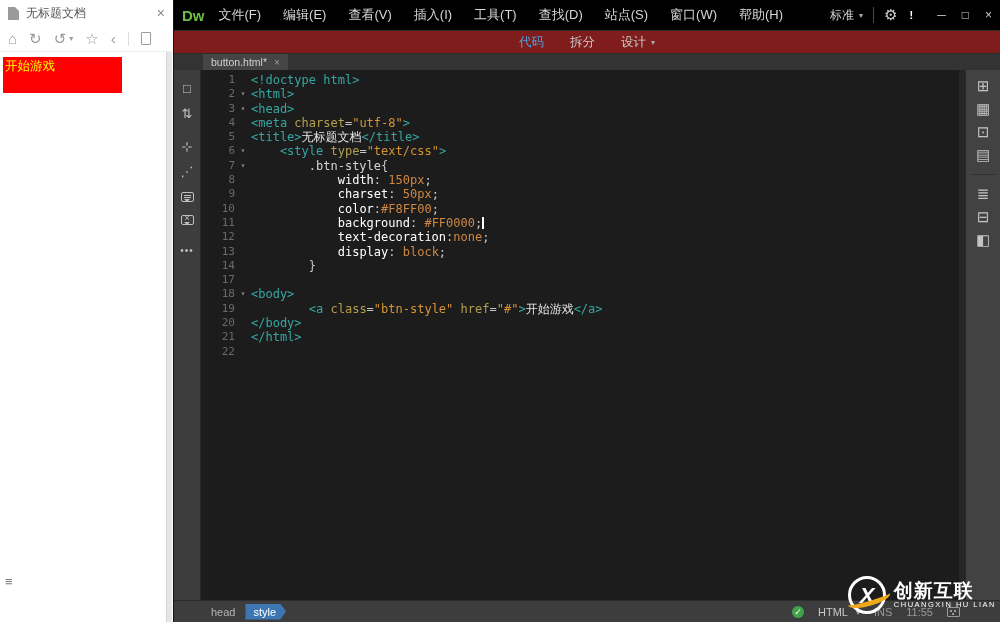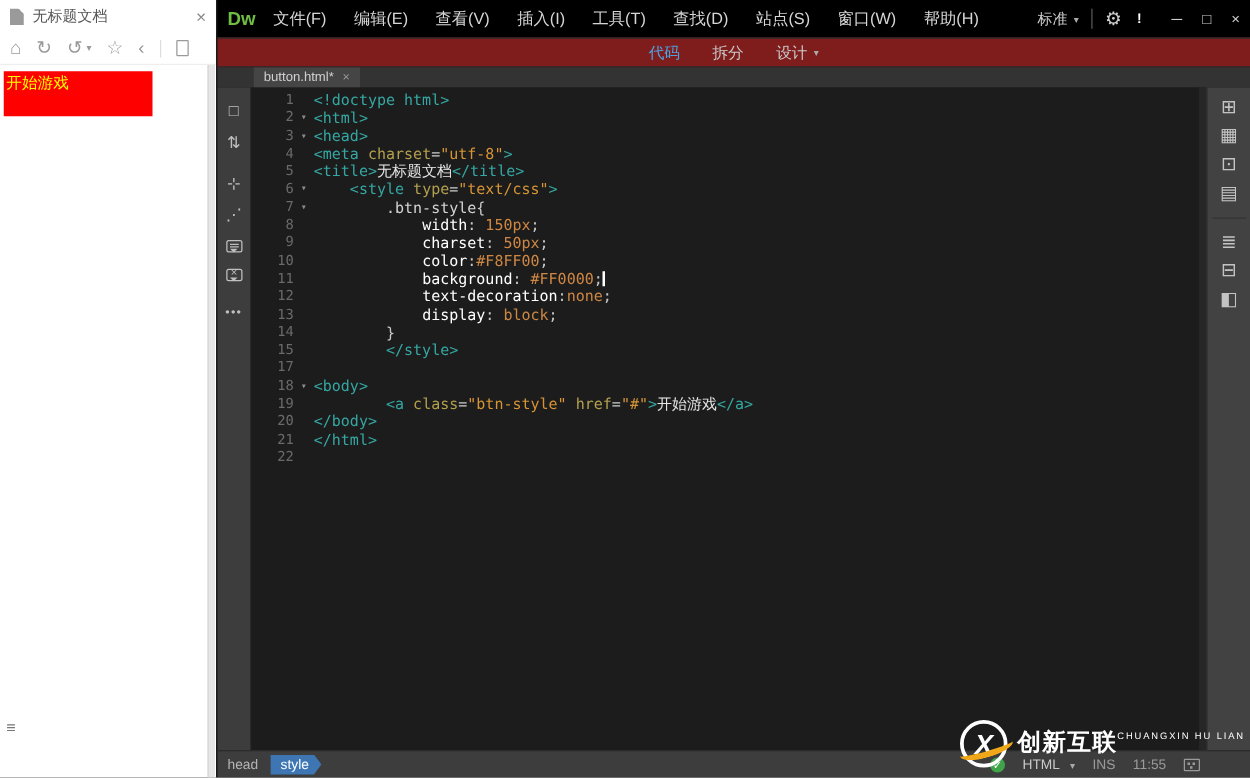--- a/index.html
+++ b/index.html
@@ -72,39 +72,39 @@
   .tk-txt{color:#e6e6e6} .tk-sel{color:#d4d4d4} .tk-pln{color:#c8c8c8}
   .cursor-caret { display:inline-block; width:1.5px; height:12px; background:#fff; vertical-align:-2px; }
   .code-scroll { width:6px; background:#262626; flex:0 0 auto; }
 
   .right-strip { width:35px; background:#424242; border-left:1px solid #2a2a2a; display:flex; flex-direction:column;
                  align-items:center; padding-top:8px; gap:7px; flex:0 0 auto; }
   .rs-icon { color:#c3c3c3; font-size:15px; height:16px; line-height:16px; }
   .rs-sep { width:27px; height:1px; background:#333; margin:4px 0; }
 
   .statusbar { height:22px; background:#3d3d3d; border-top:1px solid #2b2b2b; display:flex; align-items:center;
-               font-size:11px; flex:0 0 auto; position:relative; }
+               padding-left:29px; font-size:11px; flex:0 0 auto; position:relative; }
   .tagchip { color:#b5b5b5; padding:2px 10px 2px 8px; }
   .tagchip.active { background:#3e76b4; color:#fff;
                     clip-path:polygon(0 0, calc(100% - 6px) 0, 100% 50%, calc(100% - 6px) 100%, 0 100%); }
   .status-right { position:absolute; right:0; top:0; height:22px; display:flex; align-items:center; gap:14px; padding-right:40px; }
   .ok-circle { width:12px; height:12px; border-radius:50%; background:#3fa34a; color:#fff; font-size:9px;
                display:flex; align-items:center; justify-content:center; }
   .doctype { color:#c9c9c9; display:flex; gap:8px; align-items:center; }
   .dim { color:#9a9a9a; }
   .kb-icon { width:13px; height:10px; border:1px solid #9a9a9a; border-radius:1px; position:relative; }
   .kb-icon:before { content:""; position:absolute; left:2px; top:2px; width:2px; height:2px; background:#9a9a9a; box-shadow:4px 0 0 #9a9a9a, 2px 3px 0 #9a9a9a; }
 
   
   .watermark { position:absolute; right:4px; bottom:8px; display:flex; align-items:center; gap:8px; z-index:50; }
   .wm-logo { width:38px; height:38px; border:3px solid #fff; border-radius:50%; position:relative; flex:0 0 auto; }
   .wm-x { position:absolute; left:9px; top:4px; color:#fff; font-weight:bold; font-style:italic; font-size:22px; }
   .wm-swoosh { position:absolute; left:-4px; top:13px; width:44px; height:14px; border-bottom:5px solid #f0a818;
                border-radius:50%; transform:rotate(-16deg); }
-  .wm-text { display:flex; flex-direction:row; line-height:1.05; }
+  .wm-text { display:flex; flex-direction:column; line-height:1.05; }
   .wm-brand { color:#fff; font-weight:bold; font-size:19px; letter-spacing:1px; }
   .wm-sub { color:#fff; font-size:7.5px; letter-spacing:1.5px; }
 </style>
 </head>
 <body>
 
 <div class="stage">
 
   <div class="browser">
     <div class="b-titlebar">
@@ -198,21 +198,20 @@
           <div class="code-line"><span class="ln">5</span><span class="fold"></span><span class="code-text"><span class="tk-tag">&lt;title&gt;</span><span class="tk-txt">无标题文档</span><span class="tk-tag">&lt;/title&gt;</span></span></div>
           <div class="code-line"><span class="ln">6</span><span class="fold">▾</span><span class="code-text"><span class="tk-tag">    &lt;style </span><span class="tk-attr">type</span><span class="tk-pun">=</span><span class="tk-str">"text/css"</span><span class="tk-tag">&gt;</span></span></div>
           <div class="code-line"><span class="ln">7</span><span class="fold">▾</span><span class="code-text"><span class="tk-pln">        </span><span class="tk-sel">.btn-style</span><span class="tk-pun">{</span></span></div>
           <div class="code-line"><span class="ln">8</span><span class="fold"></span><span class="code-text"><span class="tk-pln">            </span><span class="tk-prop">width</span><span class="tk-pun">: </span><span class="tk-val">150px</span><span class="tk-pun">;</span></span></div>
           <div class="code-line"><span class="ln">9</span><span class="fold"></span><span class="code-text"><span class="tk-pln">            </span><span class="tk-prop">charset</span><span class="tk-pun">: </span><span class="tk-val">50px</span><span class="tk-pun">;</span></span></div>
           <div class="code-line"><span class="ln">10</span><span class="fold"></span><span class="code-text"><span class="tk-pln">            </span><span class="tk-prop">color</span><span class="tk-pun">:</span><span class="tk-val">#F8FF00</span><span class="tk-pun">;</span></span></div>
           <div class="code-line"><span class="ln">11</span><span class="fold"></span><span class="code-text"><span class="tk-pln">            </span><span class="tk-prop">background</span><span class="tk-pun">: </span><span class="tk-val">#FF0000</span><span class="tk-pun">;</span><span class="cursor-caret"></span></span></div>
           <div class="code-line"><span class="ln">12</span><span class="fold"></span><span class="code-text"><span class="tk-pln">            </span><span class="tk-prop">text-decoration</span><span class="tk-pun">:</span><span class="tk-val">none</span><span class="tk-pun">;</span></span></div>
           <div class="code-line"><span class="ln">13</span><span class="fold"></span><span class="code-text"><span class="tk-pln">            </span><span class="tk-prop">display</span><span class="tk-pun">: </span><span class="tk-val">block</span><span class="tk-pun">;</span></span></div>
           <div class="code-line"><span class="ln">14</span><span class="fold"></span><span class="code-text"><span class="tk-pun">        }</span></span></div>
-          <div class="code-line"><span class="ln">15</span><span class="fold"></span><span class="code-text"><span class="tk-tag">        &lt;/style&gt;</span></span></div>
           <div class="code-line"><span class="ln">17</span><span class="fold"></span><span class="code-text"></span></div>
           <div class="code-line"><span class="ln">18</span><span class="fold">▾</span><span class="code-text"><span class="tk-tag">&lt;body&gt;</span></span></div>
           <div class="code-line"><span class="ln">19</span><span class="fold"></span><span class="code-text"><span class="tk-tag">        &lt;a </span><span class="tk-attr">class</span><span class="tk-pun">=</span><span class="tk-str">"btn-style"</span><span class="tk-pln"> </span><span class="tk-attr">href</span><span class="tk-pun">=</span><span class="tk-str">"#"</span><span class="tk-tag">&gt;</span><span class="tk-txt">开始游戏</span><span class="tk-tag">&lt;/a&gt;</span></span></div>
           <div class="code-line"><span class="ln">20</span><span class="fold"></span><span class="code-text"><span class="tk-tag">&lt;/body&gt;</span></span></div>
           <div class="code-line"><span class="ln">21</span><span class="fold"></span><span class="code-text"><span class="tk-tag">&lt;/html&gt;</span></span></div>
           <div class="code-line"><span class="ln">22</span><span class="fold"></span><span class="code-text"></span></div>
         </div>
       <div class="code-scroll"></div>
       <div class="right-strip" id="right-strip">
           <span class="rs-icon">⊞</span>

